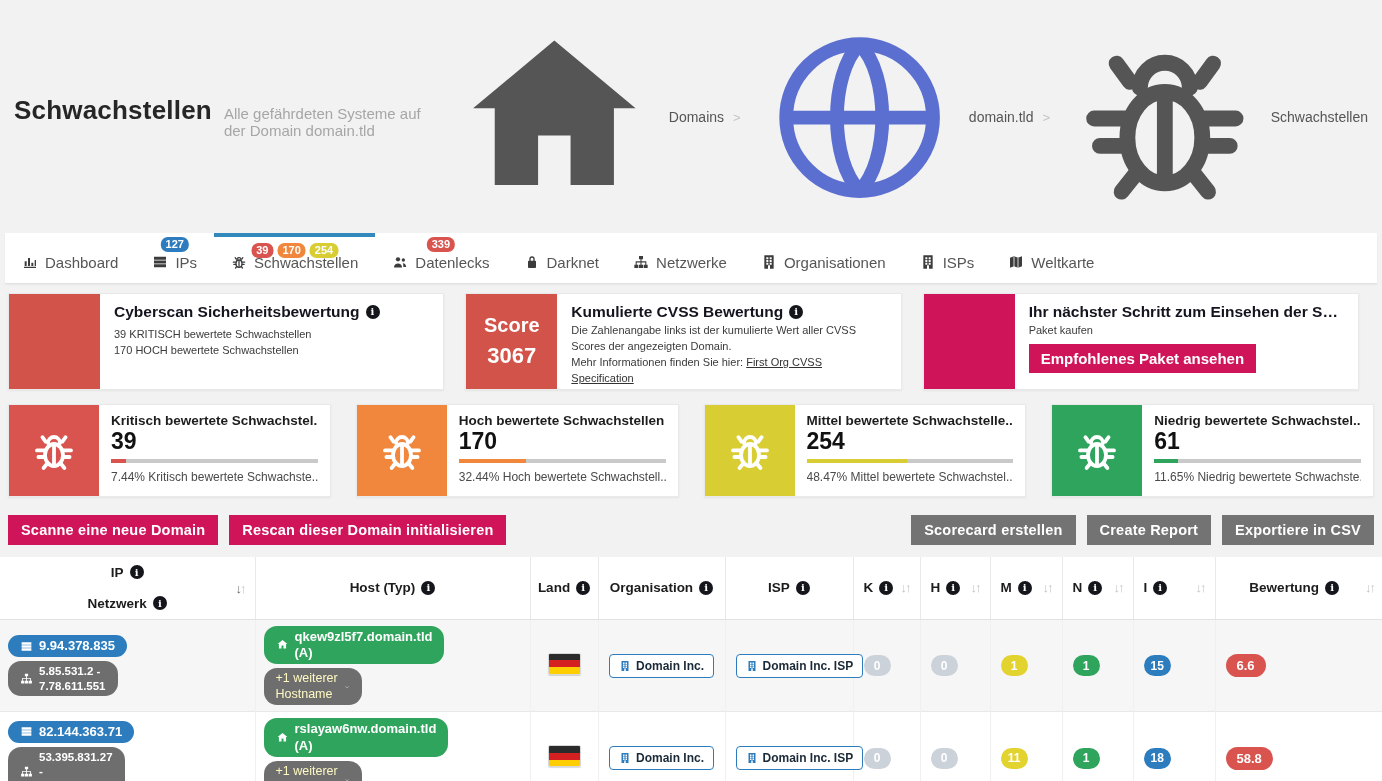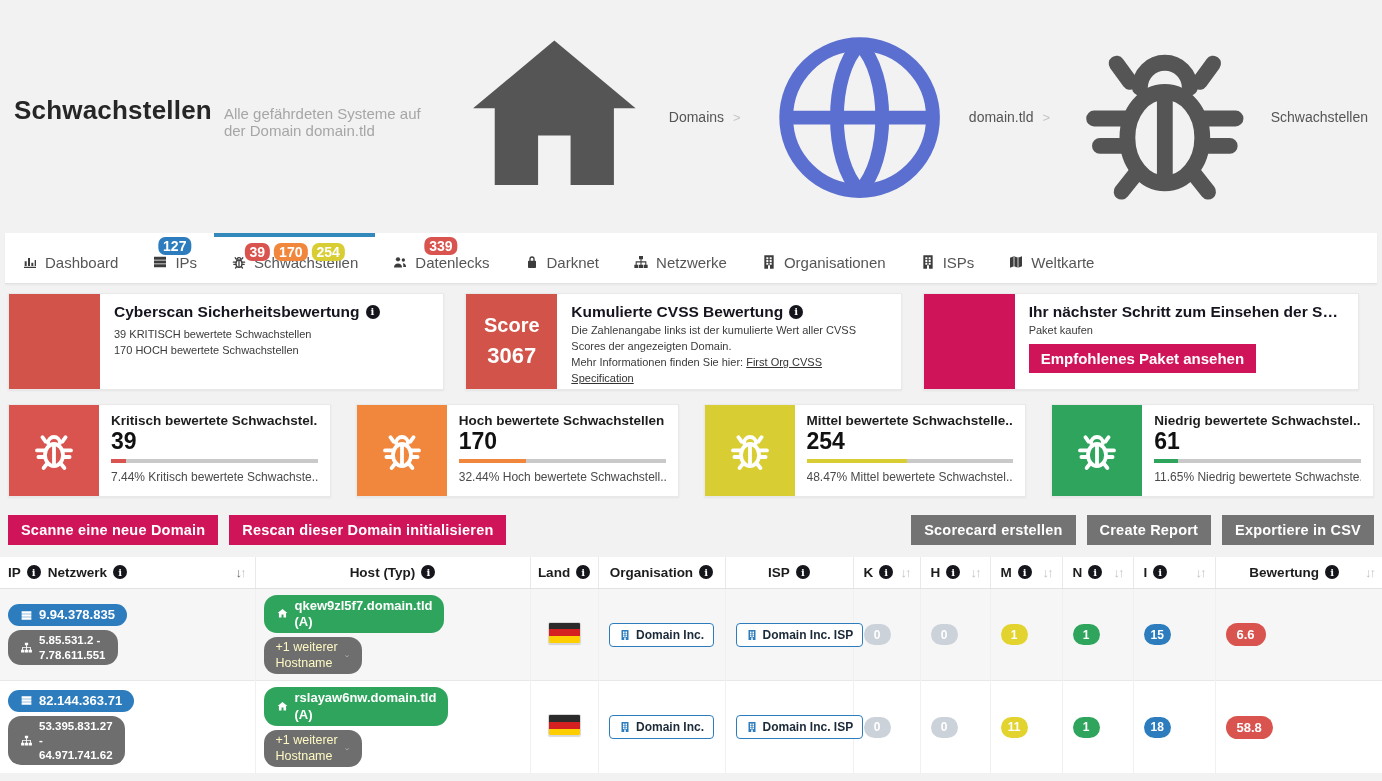--- a/index.html
+++ b/index.html
@@ -20,21 +20,21 @@
   .ic { display:inline-flex; }
   .ic svg { width:100%; height:100%; display:block; }
 
   
   .tabbar { background:#fff; margin:0 5px; display:flex; align-items:stretch; border-bottom:1px solid #e2e2e2; box-shadow:0 1px 2px rgba(0,0,0,.05); }
   .tab { position:relative; display:flex; align-items:center; gap:7px; padding:21px 17px 12px 17px; font-size:15px; color:#565656; cursor:pointer; }
   .tab.active { border-top:4px solid #3389bb; padding-top:17px; }
   .tab-ic { width:16px; height:16px; color:#3c3c3c; }
   .tab-badges { position:absolute; top:4px; left:50%; transform:translateX(-50%); display:flex; gap:4px; white-space:nowrap; }
   .tab.active .tab-badges { top:6px; }
-  .tbadge { color:#fff; font-size:14px; font-weight:700; padding:2px 5px; border-radius:7px; line-height:1; }
+  .tbadge { color:#fff; font-size:11px; font-weight:700; padding:2px 5px; border-radius:7px; line-height:1; }
 
   
   .cards { display:flex; gap:21px; padding:9px 23px 8px 8px; }
   .card { flex:1; background:#fff; display:flex; border:1px solid #e9e9e9; box-shadow:0 1px 2px rgba(0,0,0,.06); height:97px; overflow:hidden; }
   .card-icon { width:91px; flex:0 0 91px; color:#fff; display:flex; flex-direction:column; align-items:center; justify-content:center; gap:6px; }
   .card-icon .big-ic { width:50px; height:50px; }
   .score-label { font-size:20px; font-weight:700; }
   .score-num { font-size:22px; font-weight:700; }
   .card-body { padding:9px 14px; flex:1; min-width:0; }
   .card-title { font-size:15.5px; font-weight:700; color:#14141e; display:flex; align-items:center; white-space:nowrap; overflow:hidden; }
@@ -65,21 +65,21 @@
   .act-left, .act-right { display:flex; gap:11px; }
   .btn { font-family:inherit; font-size:14.5px; font-weight:700; color:#fff; padding:7px 13px; border:none; cursor:pointer; letter-spacing:.2px; }
   .btn-pink { background:#d01459;text-align:center; }
   .btn-dark { background:#737373; }
 
   
   table { width:1382px; border-collapse:collapse; table-layout:fixed; background:#fff; }
   th { background:#fff; border-right:1px solid #e9e9e9; border-bottom:1px solid #e2e2e2; padding:8px 8px; font-size:13.5px; font-weight:700; color:#1c1c1c; vertical-align:middle; }
   th:last-child { border-right:none; }
   .th-flex { display:flex; align-items:center; justify-content:center; }
-  .th-stack { display:flex; flex-direction:row; align-items:center; gap:7px; }
+  .th-stack { display:flex; flex-direction:column; align-items:center; gap:16px; }
   .th-line { display:flex; align-items:center; }
   .th-ip { position:relative; }
   .th-ip .sort { position:absolute; right:10px; top:50%; transform:translateY(-50%); }
   .th-cnt-flex { display:flex; align-items:center; justify-content:space-between; padding:0 2px; }
   .th-cnt-left { display:flex; align-items:center; }
   .th-rating-flex { display:flex; align-items:center; }
   .th-rating-flex .th-line { margin:0 auto; }
   .sort { color:#c3c3c3; font-size:13px; letter-spacing:-2px; cursor:pointer; white-space:nowrap; }
   .sort::before { content:"↓"; } .sort::after { content:"↑"; }
   .sort.dark::before { color:#6a6a6a; }

